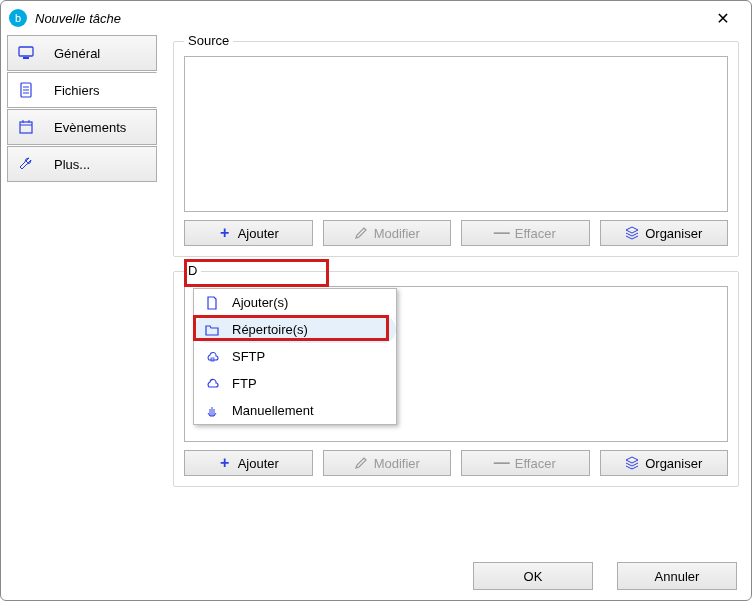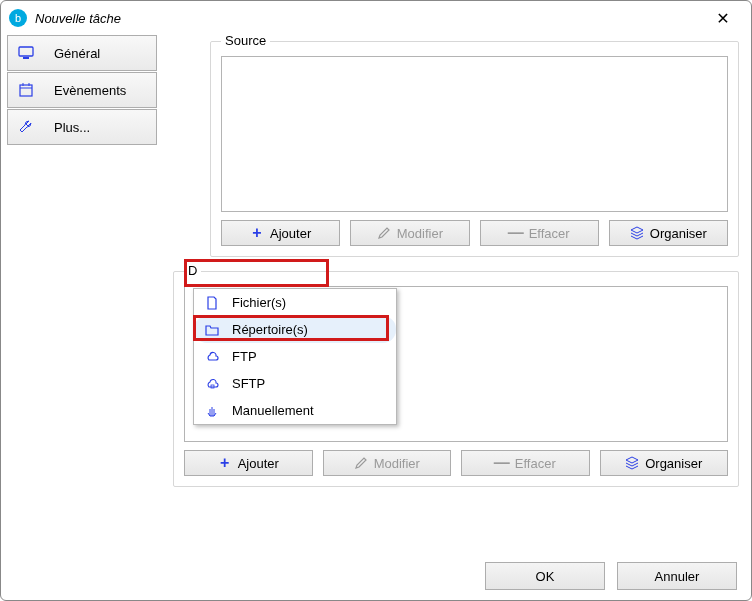--- a/index.html
+++ b/index.html
@@ -16,21 +16,21 @@
 .sidebar { width: 150px; display: flex; flex-direction: column; gap: 0; }
 .sidebar-item { display: flex; align-items: center; height: 36px; padding: 0 10px; border: 1px solid #adadad; background: linear-gradient(#f8f8f8,#eaeaea); cursor: pointer; gap: 20px; margin-top: 1px; }
 .sidebar-item.first { margin-top: 0; }
 .sidebar-item.active { background: #fff; border-right-color: #fff; }
 .sidebar-item .sicon { width: 16px; height: 16px; display: flex; align-items: center; justify-content: center; }
 
 .main { flex: 1; padding: 0 6px 0 16px; position: relative; }
 
 
 .group { border: 1px solid #d7d7d7; border-radius: 2px; position: relative; padding: 14px 10px 10px 10px; margin-bottom: 14px; }
-.group:first-of-type { margin-top: 6px; margin-left: 37px; }
+.group:first-of-type { margin-top: 6px; }
 .group-label { position: absolute; top: -9px; left: 10px; background: #fff; padding: 0 4px; color: #000; }
 .listbox { width: 100%; height: 156px; border: 1px solid #b4b4b4; background: #fff; }
 
 
 .btnrow { display: flex; gap: 10px; margin-top: 8px; }
 .btn { flex: 1; height: 26px; border: 1px solid #adadad; background: linear-gradient(#f4f4f4,#e6e6e6); display: flex; align-items: center; justify-content: center; gap: 6px; cursor: pointer; position: relative; }
 .btn.inactive { color: #9a9a9a; }
 .btn .bicon { width: 14px; height: 14px; display: flex; align-items: center; justify-content: center; }
 .btn .plus { color: #2a3fe6; font-weight: bold; font-size: 16px; line-height: 14px; }
 .btn .pencil { color: #9a9a9a; }
@@ -42,21 +42,21 @@
 .menu-item { display: flex; align-items: center; height: 27px; padding: 0 10px; gap: 12px; cursor: pointer; }
 .menu-item .micon { width: 16px; height: 16px; display: flex; align-items: center; justify-content: center; color: #2a3fe6; }
 .menu-item.highlight { background: #e6f0fb; border-radius: 13px; }
 
 
 .red-box { position: absolute; border: 3px solid #d11a1a; pointer-events: none; z-index: 20; }
 .red-box.rb1 { left: 183px; top: 258px; width: 145px; height: 28px; }
 .red-box.rb2 { left: 192px; top: 314px; width: 196px; height: 26px; }
 
 
-.footer { position: absolute; bottom: 10px; right: 14px; display: flex; gap: 12px; }
+.footer { position: absolute; bottom: 10px; right: 14px; display: flex; gap: 24px; }
 .footer .fbtn { width: 120px; height: 28px; border: 1px solid #adadad; background: linear-gradient(#f4f4f4,#e6e6e6); display: flex; align-items: center; justify-content: center; cursor: pointer; }
 
 </style>
 </head>
 <body>
 
 <div class="titlebar">
   <div class="app-icon">b</div>
   <div class="title">Nouvelle tâche</div>
   <div class="close">✕</div>
@@ -67,20 +67,31 @@
   <div class="sidebar">
     <div class="sidebar-item first">
       <span class="sicon">
         <svg width="16" height="16" viewBox="0 0 16 16">
             <rect x="1" y="2" width="14" height="9" rx="1" fill="none" stroke="#2a3fe6" stroke-width="1.3"></rect>
             <rect x="5" y="12" width="6" height="2" fill="#2a3fe6"></rect>
           </svg>
       </span>
       <span>Général</span>
     </div>
+    <div class="sidebar-item active">
+      <span class="sicon">
+        <svg width="16" height="16" viewBox="0 0 16 16">
+            <rect x="3" y="1" width="10" height="14" rx="1" fill="none" stroke="#2a3fe6" stroke-width="1.2"></rect>
+            <line x1="5" y1="5" x2="11" y2="5" stroke="#2a3fe6"></line>
+            <line x1="5" y1="8" x2="11" y2="8" stroke="#2a3fe6"></line>
+            <line x1="5" y1="11" x2="11" y2="11" stroke="#2a3fe6"></line>
+          </svg>
+      </span>
+      <span>Fichiers</span>
+    </div>
     <div class="sidebar-item">
       <span class="sicon">
         <svg width="16" height="16" viewBox="0 0 16 16">
             <rect x="2" y="3" width="12" height="11" fill="none" stroke="#2a3fe6" stroke-width="1.2"></rect>
             <line x1="2" y1="6" x2="14" y2="6" stroke="#2a3fe6"></line>
             <line x1="5" y1="1" x2="5" y2="4" stroke="#2a3fe6"></line>
             <line x1="11" y1="1" x2="11" y2="4" stroke="#2a3fe6"></line>
           </svg>
       </span>
       <span>Evènements</span>
@@ -162,46 +173,46 @@
 
 </div>
 
 <div class="menu">
   <div class="menu-item">
     <span class="micon">
       <svg width="14" height="14" viewBox="0 0 14 14">
           <path d="M3 1 H9 L11 3 V13 H3 Z" fill="none" stroke="#2a3fe6" stroke-width="1.2"></path>
         </svg>
     </span>
-    <span>Fichier(s)</span>
+    <span>Ajouter(s)</span>
   </div>
   <div class="menu-item highlight">
     <span class="micon">
       <svg width="14" height="14" viewBox="0 0 14 14">
           <path d="M1 3 H5 L6 5 H13 V12 H1 Z" fill="none" stroke="#2a3fe6" stroke-width="1.2"></path>
         </svg>
     </span>
     <span>Répertoire(s)</span>
-  </div>
-  <div class="menu-item">
-    <span class="micon">
-      <svg width="14" height="14" viewBox="0 0 14 14">
-          <path d="M4 10 A3 3 0 0 1 5 5 A3 3 0 0 1 11 6 A2 2 0 0 1 11 10 Z" fill="none" stroke="#2a3fe6" stroke-width="1.2"></path>
-        </svg>
-    </span>
-    <span>FTP</span>
   </div>
   <div class="menu-item">
     <span class="micon">
       <svg width="14" height="14" viewBox="0 0 14 14">
           <path d="M4 10 A3 3 0 0 1 5 5 A3 3 0 0 1 11 6 A2 2 0 0 1 11 10 Z" fill="none" stroke="#2a3fe6" stroke-width="1.1"></path>
           <rect x="6" y="8" width="3" height="3" fill="none" stroke="#2a3fe6" stroke-width="0.8"></rect>
         </svg>
     </span>
     <span>SFTP</span>
+  </div>
+  <div class="menu-item">
+    <span class="micon">
+      <svg width="14" height="14" viewBox="0 0 14 14">
+          <path d="M4 10 A3 3 0 0 1 5 5 A3 3 0 0 1 11 6 A2 2 0 0 1 11 10 Z" fill="none" stroke="#2a3fe6" stroke-width="1.2"></path>
+        </svg>
+    </span>
+    <span>FTP</span>
   </div>
   <div class="menu-item">
     <span class="micon">
       <svg width="14" height="14" viewBox="0 0 14 14">
           <path d="M5 12 V5 M7 12 V3 M9 12 V5 M3 9 L5 12 H9 L11 9" fill="none" stroke="#2a3fe6" stroke-width="1"></path>
         </svg>
     </span>
     <span>Manuellement</span>
   </div>
 </div>

